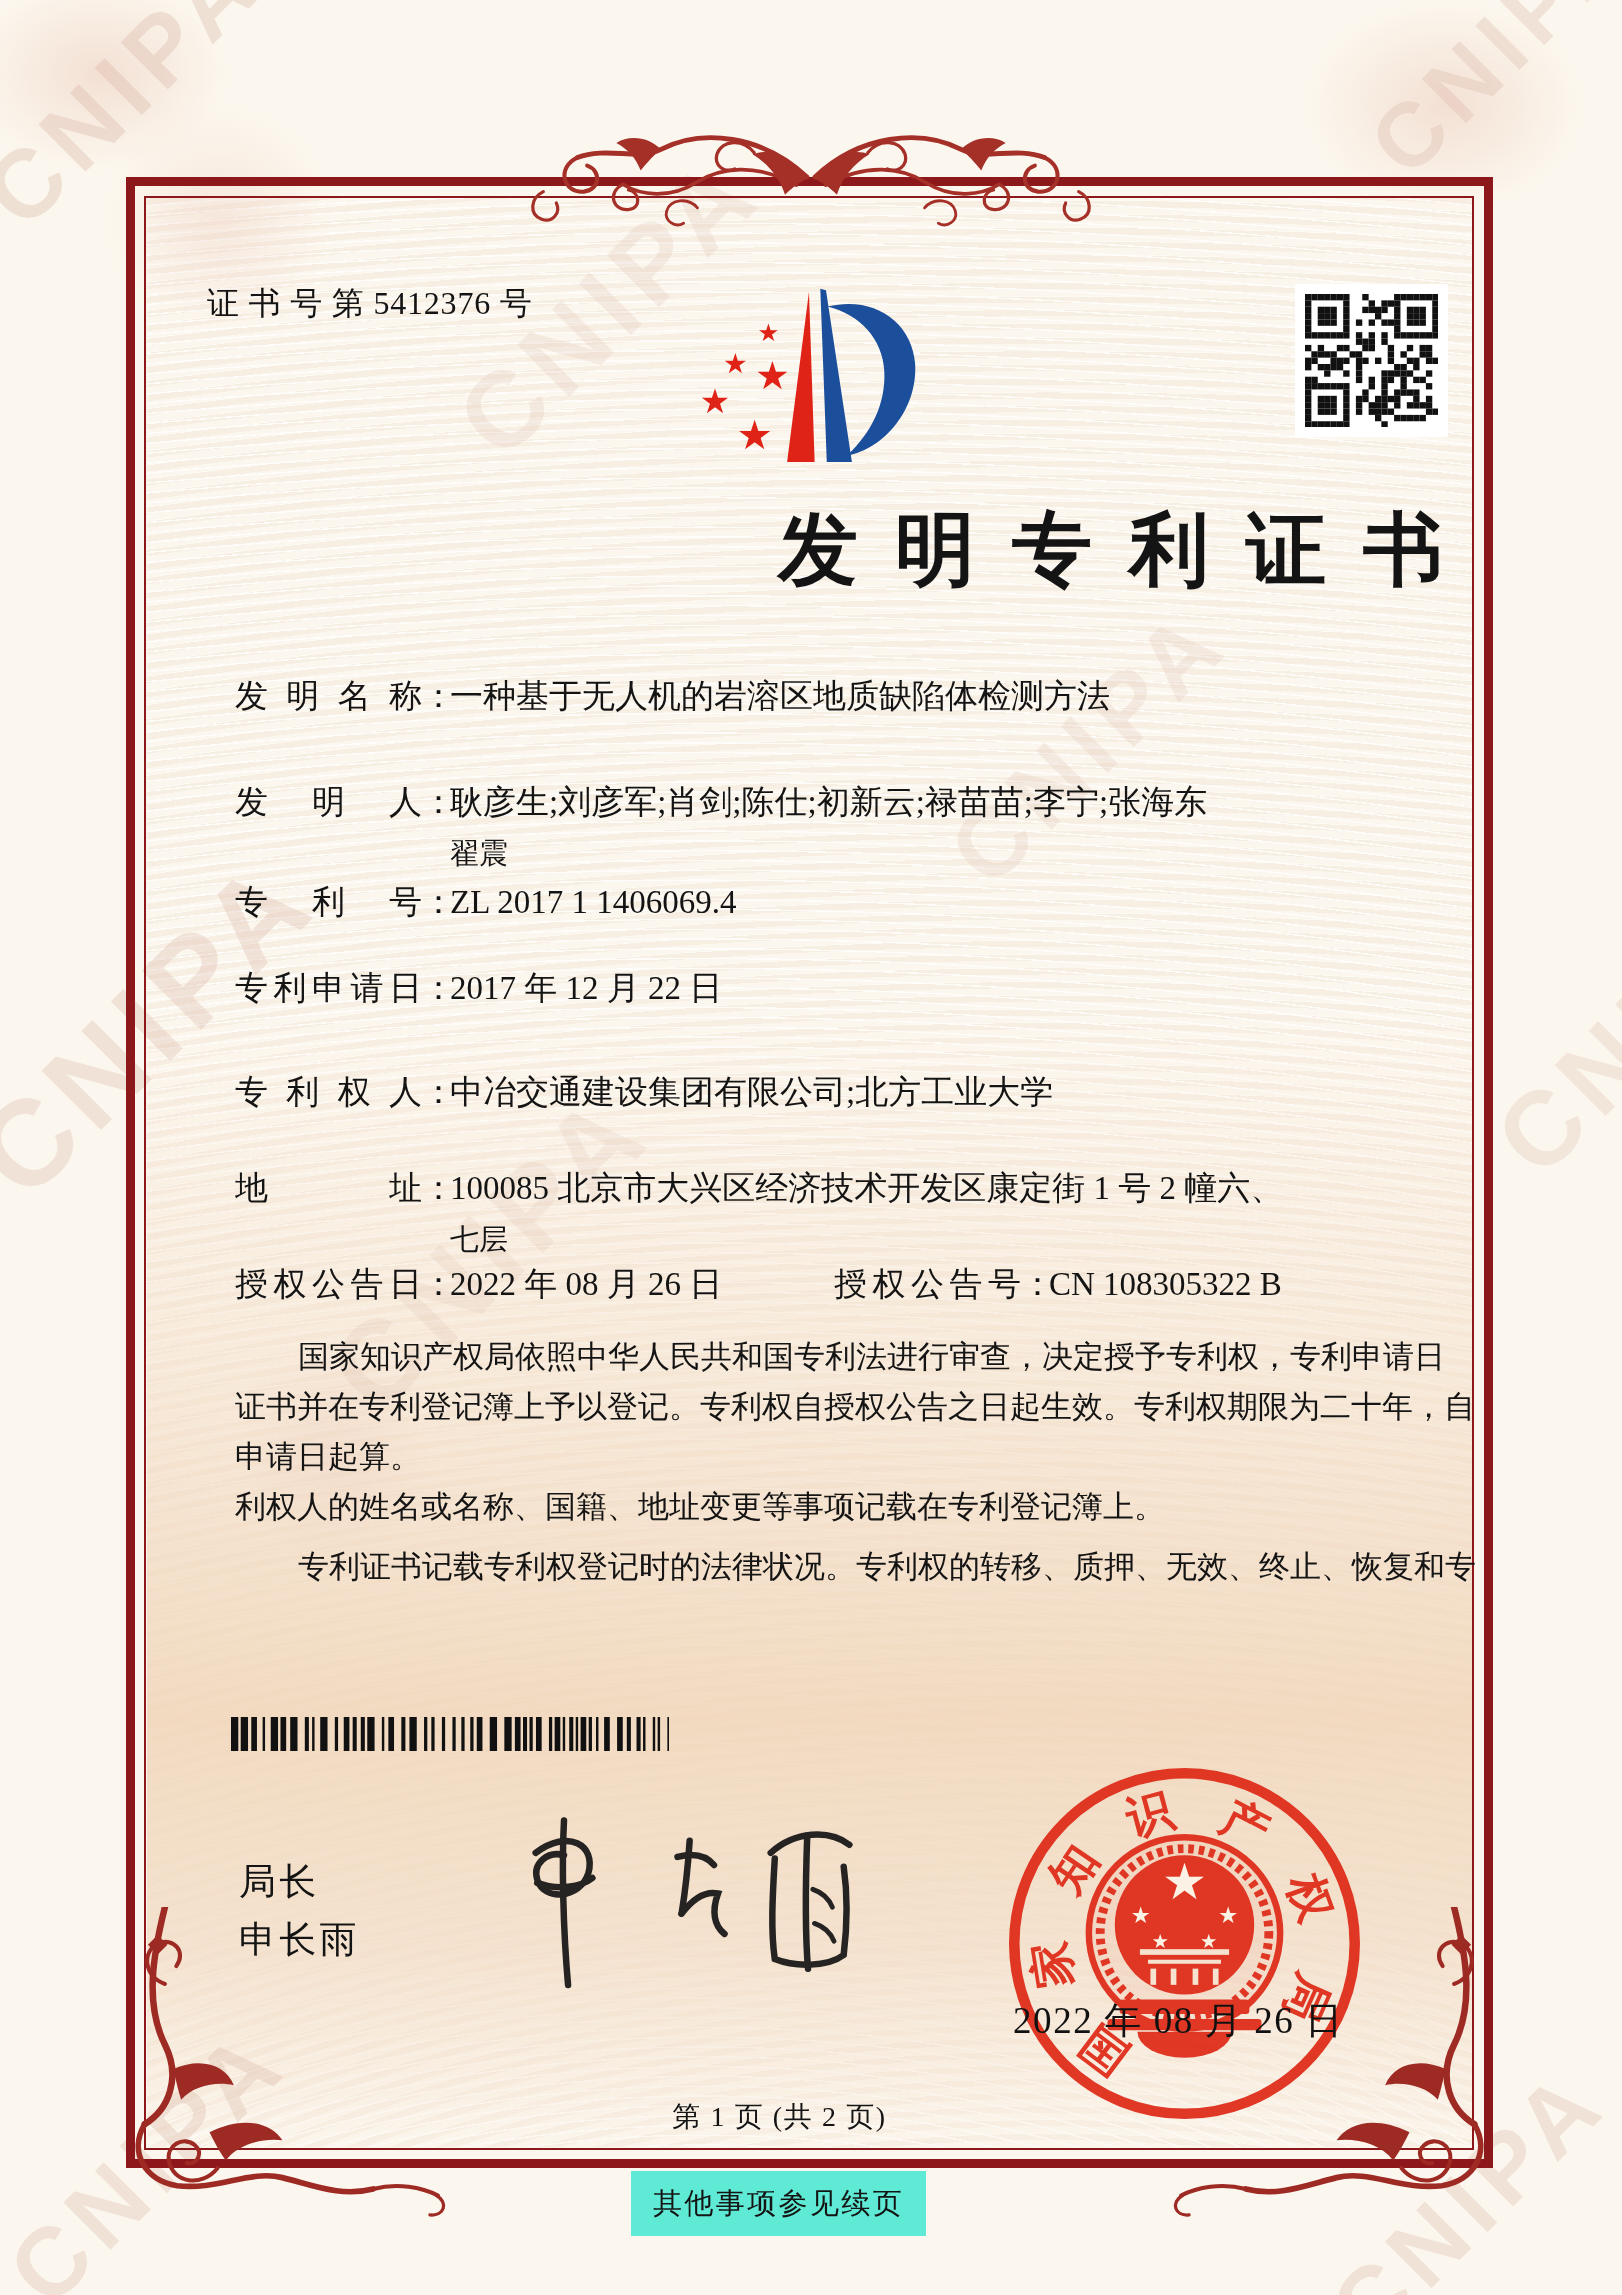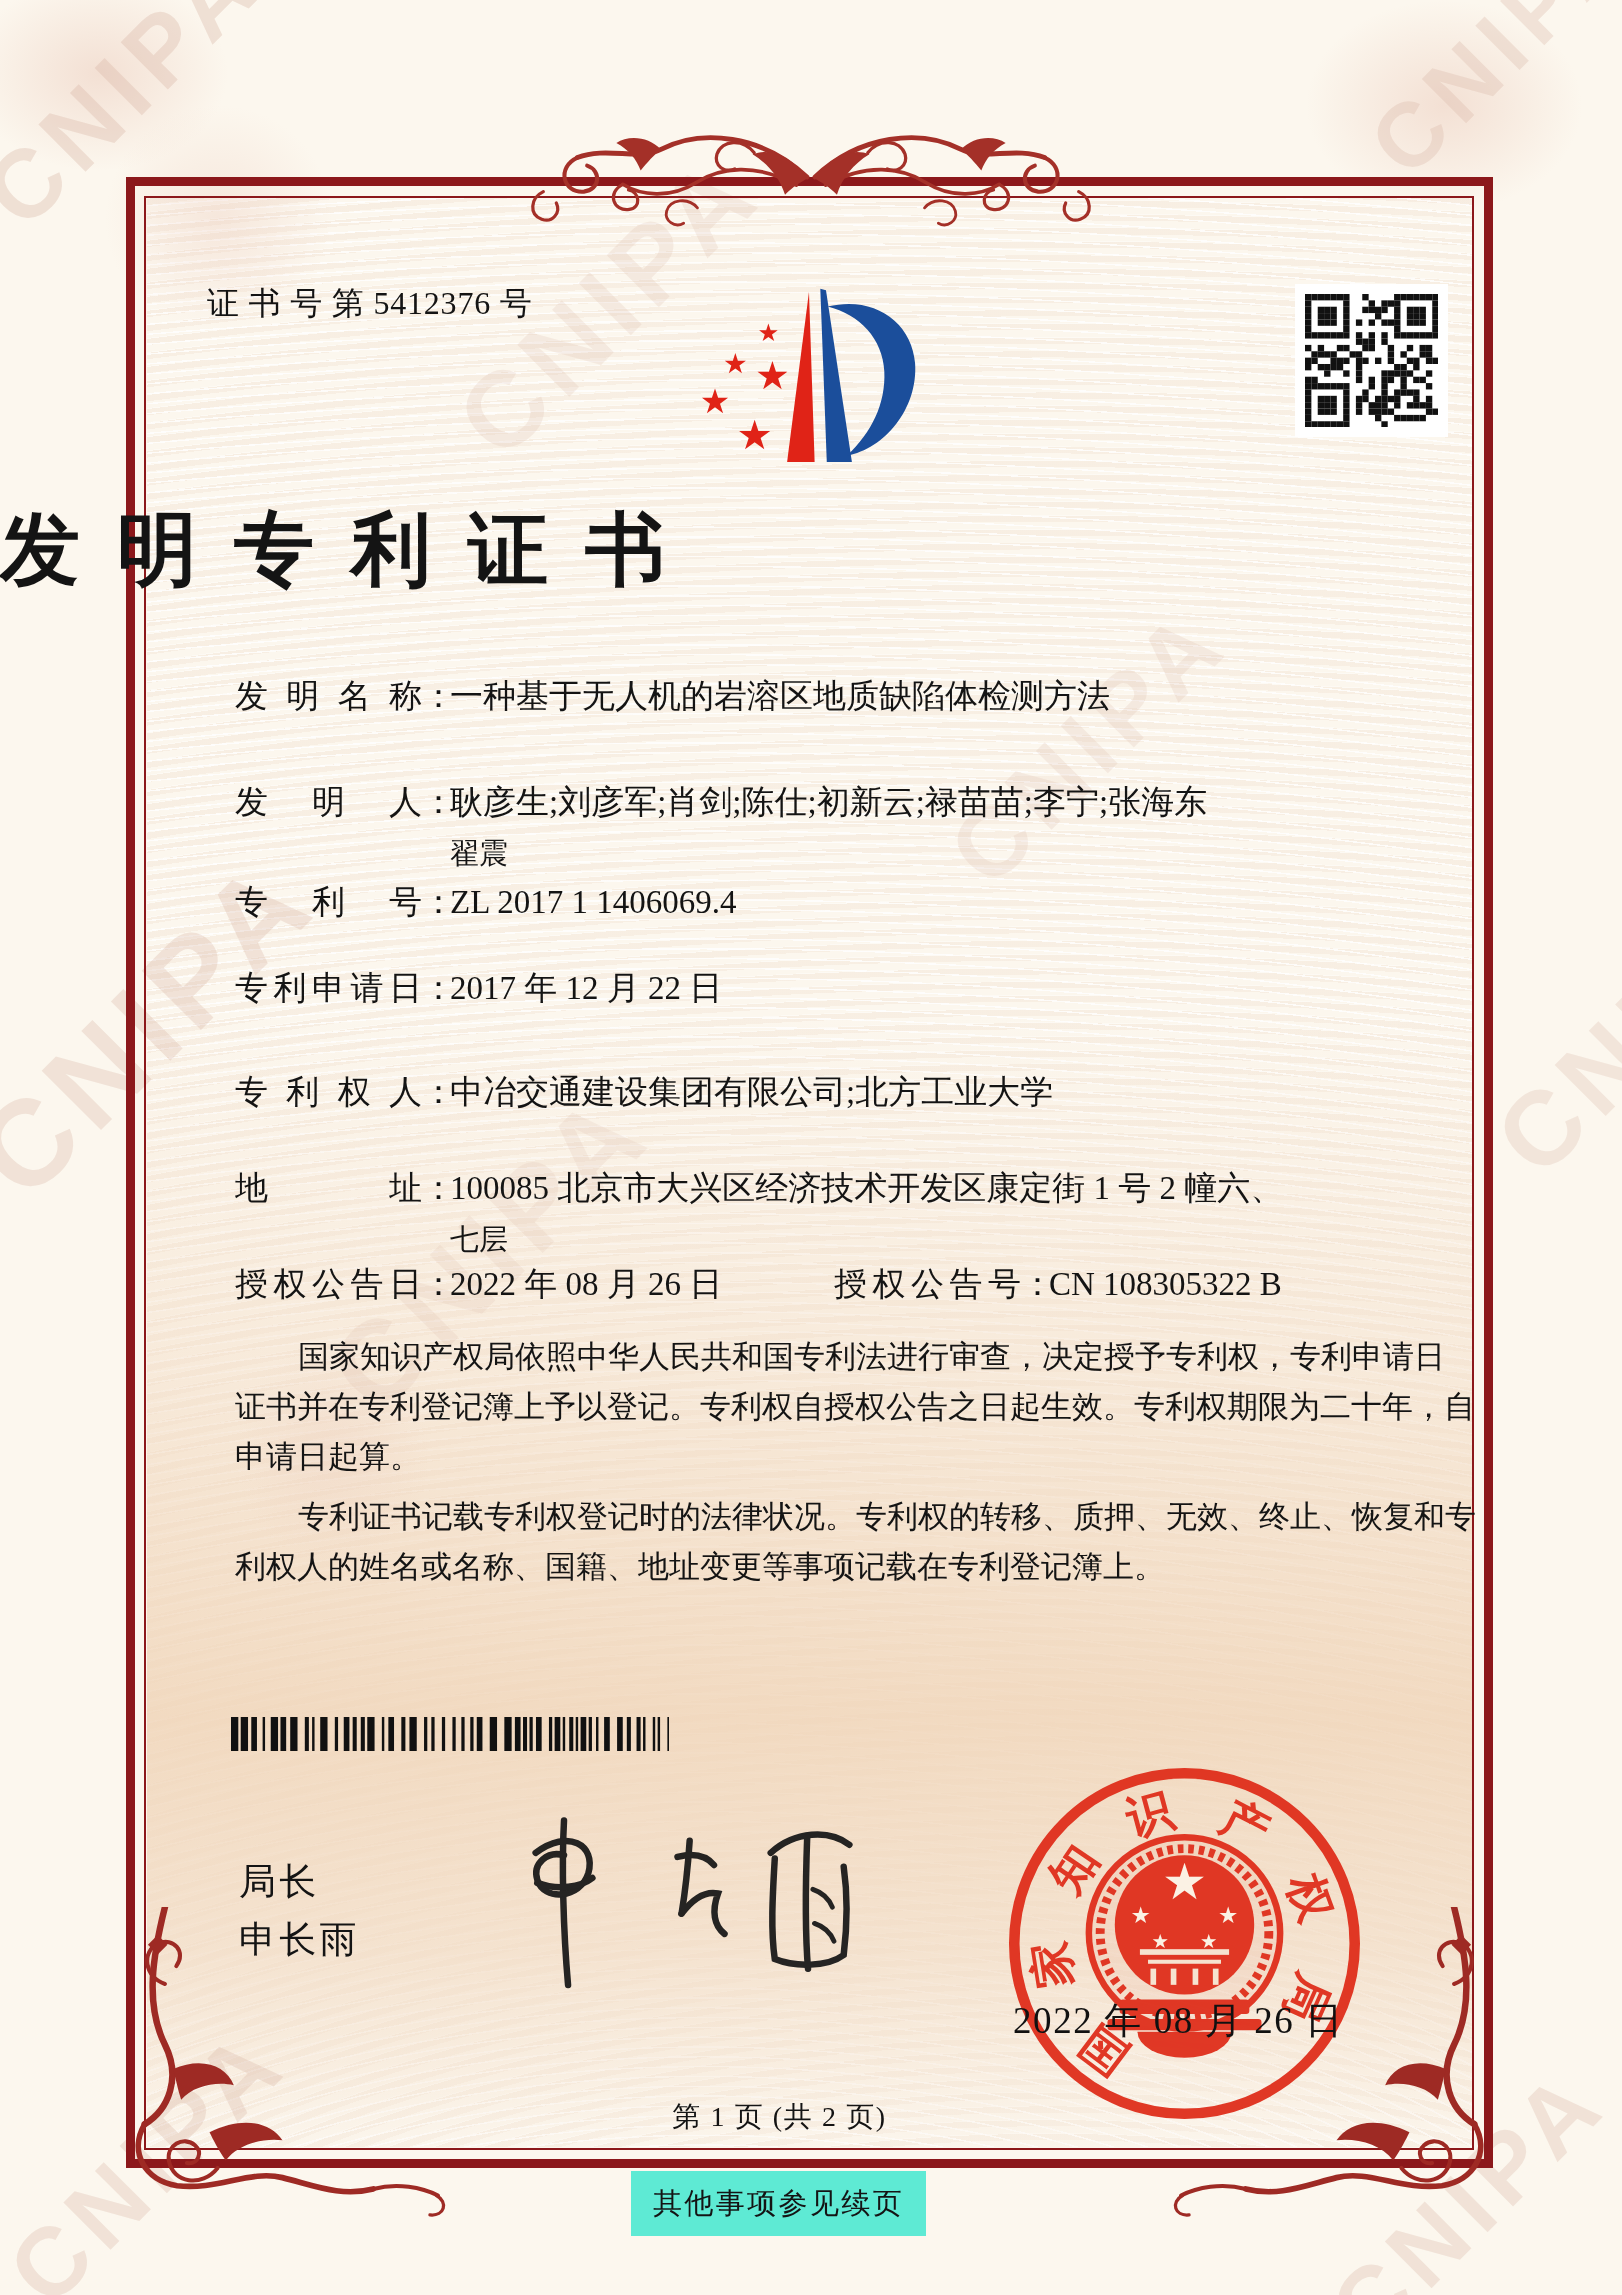--- a/index.html
+++ b/index.html
@@ -41,21 +41,21 @@
   .ornament-top{position:absolute;left:519px;top:104px;width:584px;height:142px;z-index:4;}
   .flourish{position:absolute;top:1907px;width:381px;height:316px;z-index:4;}
   .flourish.bl{left:96px;}
   .flourish.br{left:1142px;transform:scaleX(-1);}
   
   .cert-no{position:absolute;left:207px;top:282px;font-size:32px;letter-spacing:0.8px;z-index:4;}
   .logo{position:absolute;left:698px;top:274px;width:243px;height:219px;z-index:4;}
   .qr{position:absolute;left:1295px;top:284px;width:153px;height:153px;background:#ffffff;
       padding:9.7px;box-sizing:border-box;z-index:4;}
   .qr svg{width:100%;height:100%;display:block;}
-  .title{position:absolute;left:0;top:497px;width:1480px;text-align:left;font-size:80px;
+  .title{position:absolute;left:0;top:497px;width:1480px;text-align:right;font-size:80px;
          font-weight:bold;letter-spacing:37px;z-index:4;}
   .row{position:absolute;left:235px;width:1233px;font-size:33px;line-height:1.15;z-index:4;}
   .flabel{display:inline-block;width:187px;text-align:justify;text-align-last:justify;}
   .fvalue{position:absolute;left:215px;top:0;white-space:nowrap;}
   .pair2{position:absolute;left:599px;top:0;}
   .pair2 .fvalue{left:215px;}
   .cont{position:absolute;left:450px;white-space:nowrap;font-size:29px;z-index:4;}
   .legal{position:absolute;left:235px;top:1332px;width:1217px;z-index:4;font-size:31px;}
   .legal .ln{white-space:nowrap;line-height:50px;}
   .legal .indent{padding-left:63px;}
@@ -417,22 +417,22 @@
     <span class="pair2">
       <span class="flabel">授权公告号</span><span>：</span>
       <span class="fvalue">CN 108305322 B</span>
     </span>
   </div>
 
   <div class="legal">
     <div class="ln indent">国家知识产权局依照中华人民共和国专利法进行审查，决定授予专利权，专利申请日</div>
     <div class="ln">证书并在专利登记簿上予以登记。专利权自授权公告之日起生效。专利权期限为二十年，自</div>
     <div class="ln">申请日起算。</div>
+    <div class="ln">利权人的姓名或名称、国籍、地址变更等事项记载在专利登记簿上。</div>
     <div class="ln indent p2">专利证书记载专利权登记时的法律状况。专利权的转移、质押、无效、终止、恢复和专</div>
-    <div class="ln">利权人的姓名或名称、国籍、地址变更等事项记载在专利登记簿上。</div>
   </div>
 
   <div class="barcode">
     <svg id="barcode-svg" viewBox="0 0 540 42" preserveAspectRatio="none">
         <rect x="0" y="0" width="9" height="42" fill="#111"></rect>
         <rect x="12" y="0" width="9" height="42" fill="#111"></rect>
         <rect x="25" y="0" width="7" height="42" fill="#111"></rect>
         <rect x="39" y="0" width="3" height="42" fill="#111"></rect>
         <rect x="49" y="0" width="9" height="42" fill="#111"></rect>
         <rect x="61" y="0" width="7" height="42" fill="#111"></rect>

